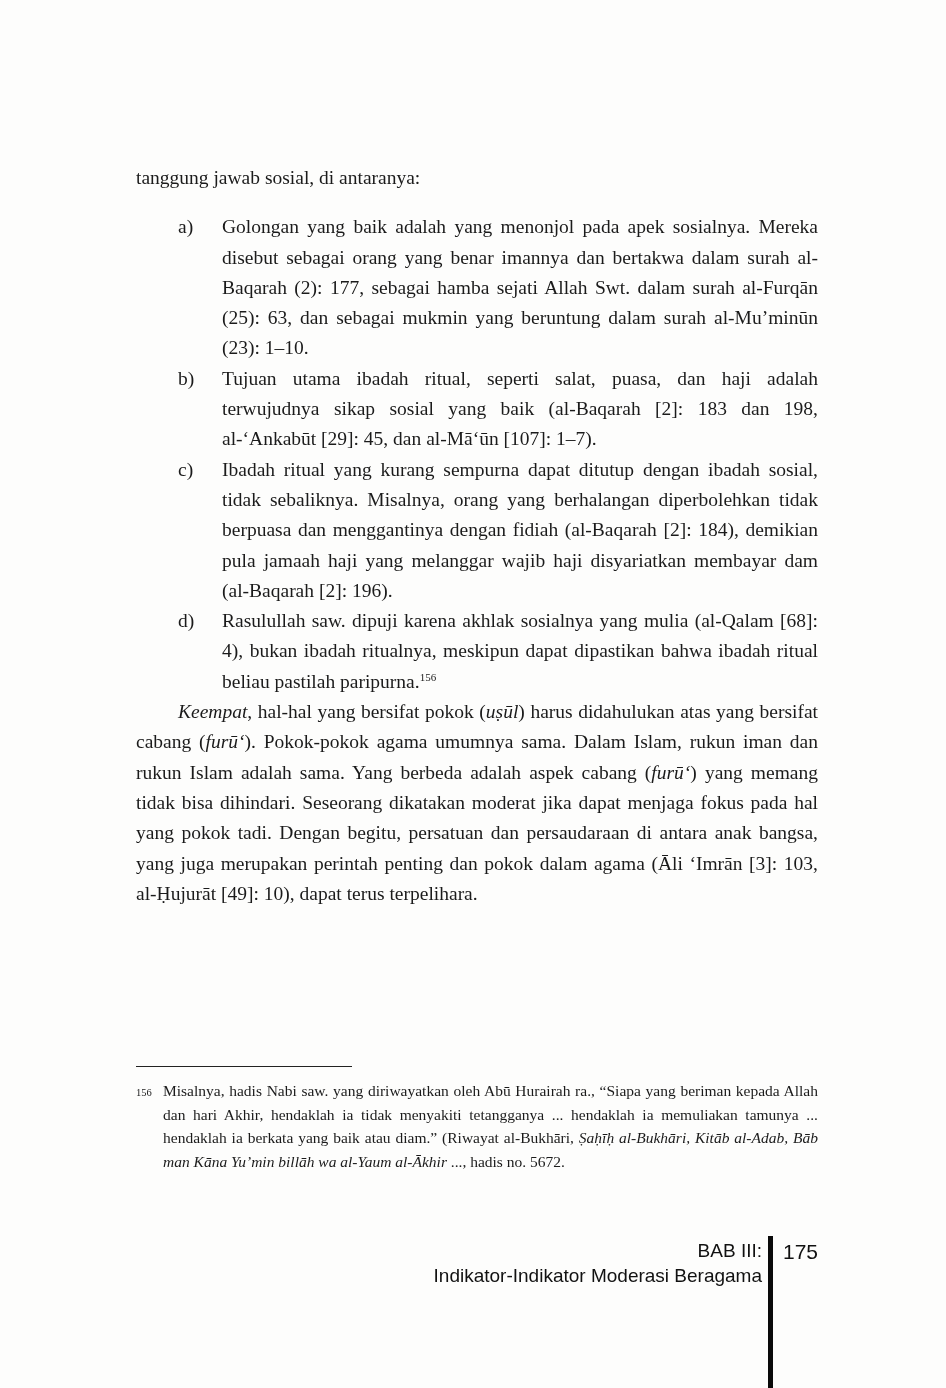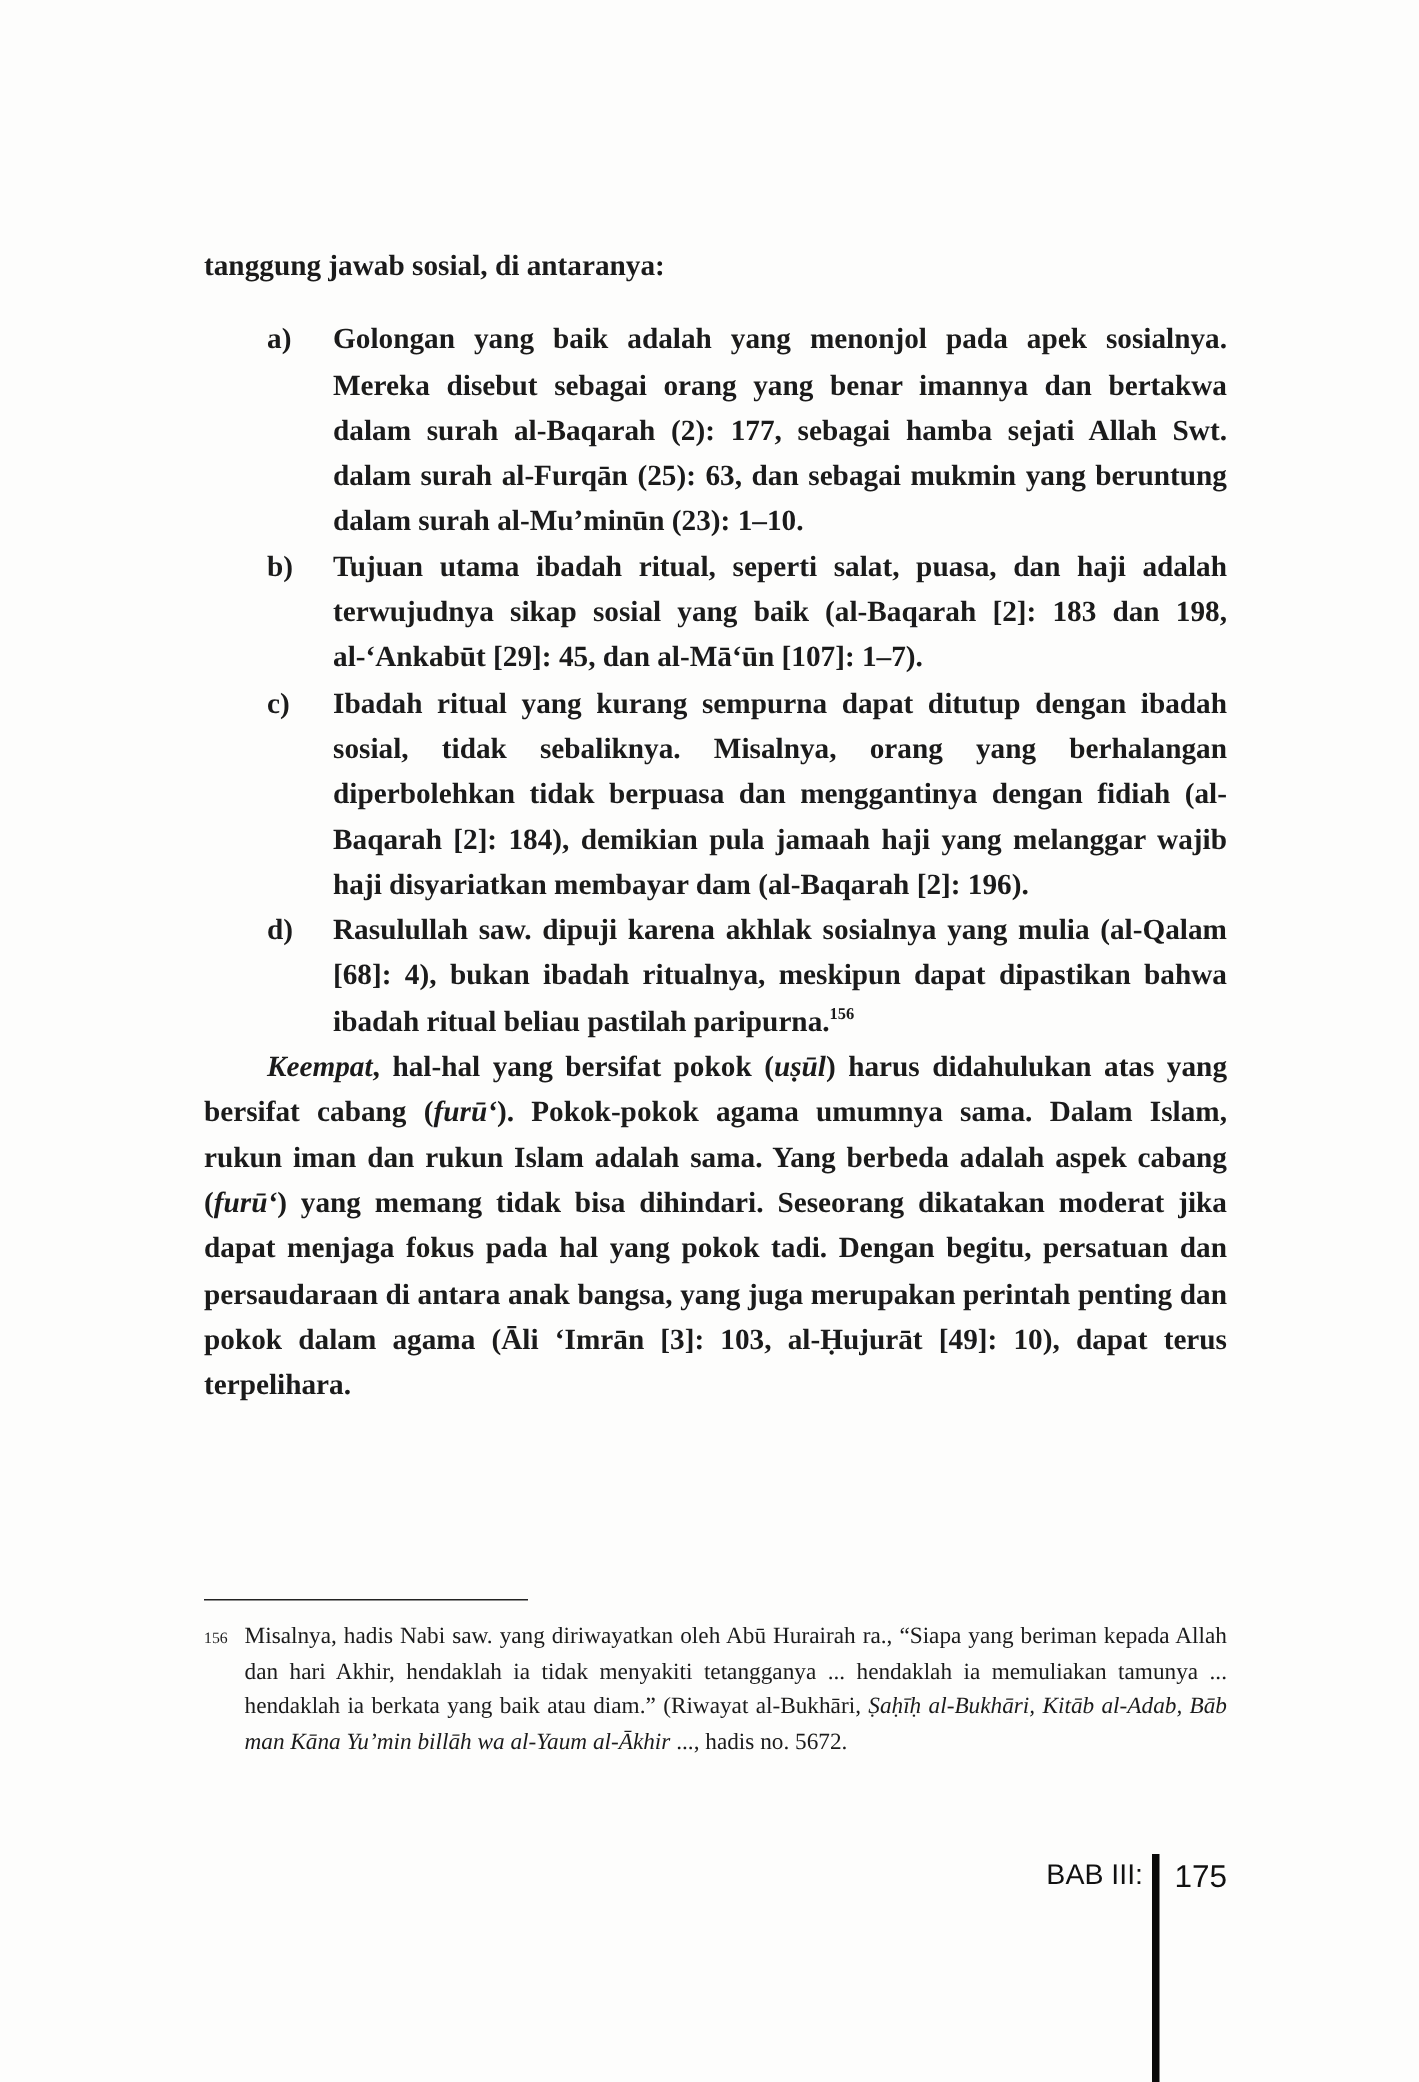--- a/index.html
+++ b/index.html
@@ -13,21 +13,20 @@
     overflow: hidden;
   }
   .body-text {
     position: absolute;
     left: 136px;
     top: 143px;
     width: 682px;
     font-size: 19.5px;
     line-height: 30.3px;
     text-align: justify;
-    font-weight: bold;
   }
   .intro { text-align: left; }
   .alpha-list { list-style: none; margin: 14px 0 0 0; padding: 0; }
   .list-item { display: flex; }
   .li-label { flex: 0 0 44px; margin-left: 42px; }
   .li-text { flex: 1; text-align: justify; }
   .para { text-indent: 42px; margin: 0; }
   .para-keempat { }
   .it { font-style: italic; }
   .fn-ref { font-size: 11px; line-height: 0; vertical-align: super; }
@@ -108,19 +107,20 @@
 
   </main>
 
   <section class="footnote">
     <div class="fn-rule"></div>
     <p class="fn-body"><span class="fn-num">156</span><span>Misalnya, hadis Nabi saw. yang diriwayatkan oleh Abū Hurairah ra., “Siapa yang beriman kepada Allah dan hari Akhir, hendaklah ia tidak menyakiti tetangganya ... hendaklah ia memuliakan tamunya ... hendaklah ia berkata yang baik atau diam.” (Riwayat al-Bukhāri, </span><span class="it">Ṣaḥīḥ al-Bukhāri, Kitāb al-Adab, Bāb man Kāna Yu’min billāh wa al-Yaum al-Ākhir</span><span> ..., hadis no. 5672.</span></p>
   </section>
 
   <div class="footer-chapter">
     <div>BAB III:</div>
+    <div>Indikator-Indikator Moderasi Beragama</div>
   </div>
 
   <div class="footer-bar"></div>
 
   <div class="footer-page">175</div>
 
 </div>
 
 </body></html>

